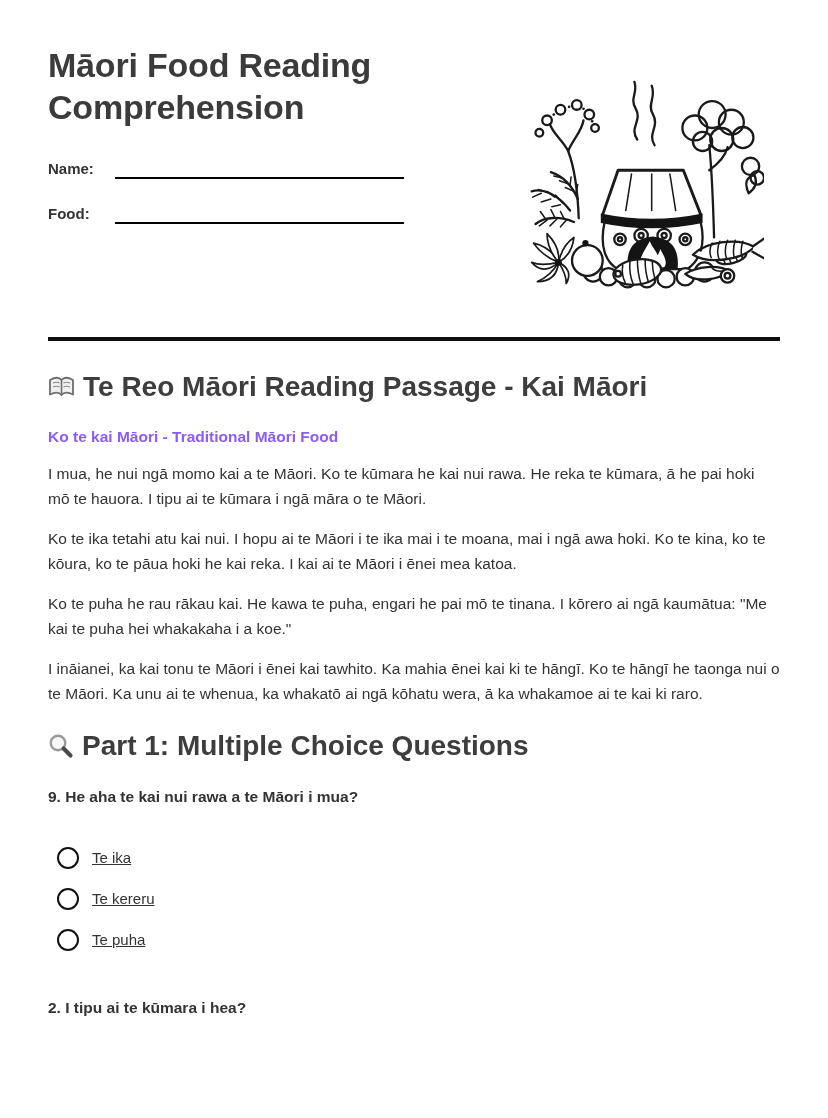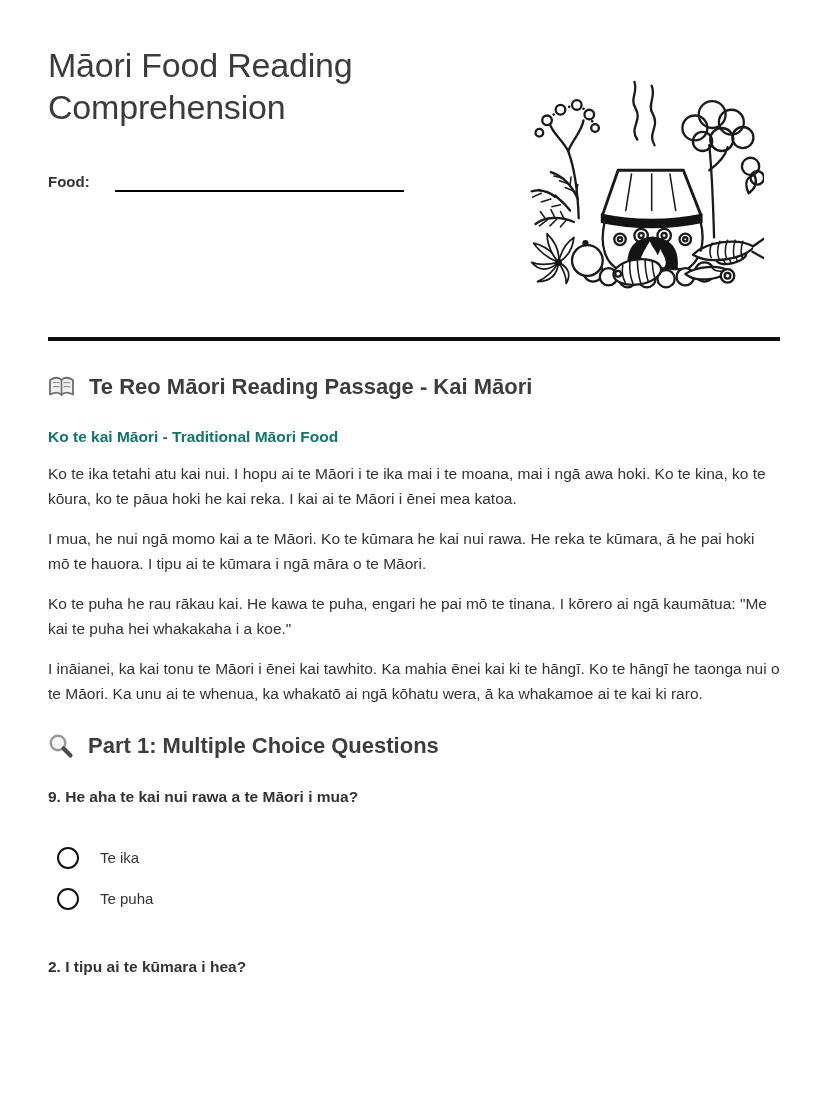--- a/index.html
+++ b/index.html
@@ -8,67 +8,71 @@
     width: 828px; height: 1118px; overflow: hidden;
     font-family: "Liberation Sans", "DejaVu Sans", sans-serif;
     color: #333333;
   }
   .page { padding: 44px 48px 0 48px; width: 828px; }
 
   
   .header-row { display: flex; justify-content: space-between; align-items: flex-start; }
   .header-left { flex: 1 1 auto; }
   h1.title {
-    font-size: 34px; font-weight: 400; color: #3b3b3b;
+    font-size: 34px; font-weight: 700; color: #3b3b3b;
     line-height: 1.24; max-width: 470px; letter-spacing: -0.2px;
-    margin-bottom: 40px;
+    margin-bottom: 27px;
   }
   .field-row { display: flex; align-items: flex-end; margin-bottom: 21px; height: 24px; }
   .field-label { font-size: 15px; font-weight: 700; color: #333; width: 67px; padding-bottom: 2px; }
   .field-line { width: 289px; border-bottom: 2.5px solid #000; height: 22px; }
 
   .illustration { width: 240px; margin-top: 34px; margin-right: 16px; flex: 0 0 auto; }
 
   
   .divider { height: 3.5px; background: #0f0f0f; margin-top: 36px; }
 
   
   h2.section-heading {
-    display: flex; align-items: center; gap: 14px;
-    font-size: 22px; font-weight: 700; color: #3d3d3d; line-height: 28px;
+    display: flex; align-items: center; gap: 8px;
+    font-size: 28px; font-weight: 700; color: #3d3d3d; line-height: 28px;
   }
   .heading-passage { margin-top: 32px; }
   .heading-part1 { margin-top: 26px; }
   .icon { display: inline-flex; align-items: center; }
 
-  .subtitle { font-size: 15.5px; font-weight: 700; color: #0f766e; margin-top: 26px; line-height: 19px; }
+  .subtitle { font-size: 15.5px; font-weight: 700; color: #8b5cf6; margin-top: 26px; line-height: 19px; }
   .para { font-size: 15.5px; color: #333; line-height: 25px; margin-top: 15px; }
 
   .question { font-size: 15.5px; font-weight: 700; color: #333; margin-top: 27px; line-height: 19px; }
   .question-last { margin-top: 46px; }
 
   .options { margin-top: 40px; }
   .option-row { display: flex; align-items: center; margin-bottom: 17px; height: 24px; padding-left: 9px; cursor: pointer; }
   .radio {
     width: 22px; height: 22px; border: 2.5px solid #111; border-radius: 50%;
     background: #fff; flex: 0 0 auto;
   }
-  .option-label { font-size: 15px; color: #333; margin-left: 21px; line-height: 22px; }
+  .option-label { font-size: 15px; color: #333; margin-left: 13px; line-height: 22px; text-decoration: underline; }
 
   svg.lineart { stroke: #1a1a1a; fill: none; stroke-width: 2.4; stroke-linecap: round; stroke-linejoin: round; }
 </style>
 </head>
 <body>
 
 <div class="page">
 
   <div class="header-row">
     <div class="header-left">
       <h1 class="title">Māori Food Reading Comprehension</h1>
 
+      <div class="field-row">
+        <span class="field-label">Name:</span>
+        <span class="field-line"></span>
+      </div>
 
       <div class="field-row">
         <span class="field-label">Food:</span>
         <span class="field-line"></span>
       </div>
     </div>
 
     <div class="illustration">
       <svg class="lineart" viewBox="0 0 250 228" width="240" height="219">
 
@@ -179,22 +183,22 @@
         <path d="M2 5 C7.5 1.8 11.5 2.5 13.5 5 C15.5 2.5 19.5 1.8 25 5 V19.5 C19.5 16.8 15.5 17.5 13.5 20 C11.5 17.5 7.5 16.8 2 19.5 Z" fill="#f0f0f0" stroke="#6e6e6e" stroke-width="1.8" stroke-linejoin="round"></path>
         <path d="M13.5 5 V20" stroke="#6e6e6e" stroke-width="1.6"></path>
         <path d="M5 8 C8 6.8 10 7 11.5 8 M5 12 C8 10.8 10 11 11.5 12 M15.5 8 C17 7 19 6.8 22 8 M15.5 12 C17 11 19 10.8 22 12" fill="none" stroke="#8a8a8a" stroke-width="1.1"></path>
       </svg>
     </span>
     <span>Te Reo Māori Reading Passage - Kai Māori</span>
   </h2>
 
   <p class="subtitle">Ko te kai Māori - Traditional Māori Food</p>
 
+  <p class="para">I mua, he nui ngā momo kai a te Māori. Ko te kūmara he kai nui rawa. He reka te kūmara, ā he pai hoki mō te hauora. I tipu ai te kūmara i ngā māra o te Māori.</p>
   <p class="para">Ko te ika tetahi atu kai nui. I hopu ai te Māori i te ika mai i te moana, mai i ngā awa hoki. Ko te kina, ko te kōura, ko te pāua hoki he kai reka. I kai ai te Māori i ēnei mea katoa.</p>
-  <p class="para">I mua, he nui ngā momo kai a te Māori. Ko te kūmara he kai nui rawa. He reka te kūmara, ā he pai hoki mō te hauora. I tipu ai te kūmara i ngā māra o te Māori.</p>
   <p class="para">Ko te puha he rau rākau kai. He kawa te puha, engari he pai mō te tinana. I kōrero ai ngā kaumātua: "Me kai te puha hei whakakaha i a koe."</p>
   <p class="para">I ināianei, ka kai tonu te Māori i ēnei kai tawhito. Ka mahia ēnei kai ki te hāngī. Ko te hāngī he taonga nui o te Māori. Ka unu ai te whenua, ka whakatō ai ngā kōhatu wera, ā ka whakamoe ai te kai ki raro.</p>
 
   <h2 class="section-heading heading-part1">
     <span class="icon">
       <svg width="26" height="26" viewBox="0 0 26 26">
         <circle cx="10" cy="10" r="7.3" fill="rgba(242,242,242,0.6)" stroke="#9a9a9a" stroke-width="2.4"></circle>
         <path d="M15.6 15.6 L22.5 22.5" stroke="#4a4a4a" stroke-width="4.2" stroke-linecap="round"></path>
       </svg>
     </span>
@@ -203,19 +207,23 @@
 
   <p class="question">9. He aha te kai nui rawa a te Māori i mua?</p>
 
   <div class="options">
     <div class="option-row">
       <span class="radio"></span>
       <span class="option-label">Te ika</span>
     </div>
     <div class="option-row">
       <span class="radio"></span>
+      <span class="option-label">Te kereru</span>
+    </div>
+    <div class="option-row">
+      <span class="radio"></span>
       <span class="option-label">Te puha</span>
     </div>
   </div>
 
   <p class="question question-last">2. I tipu ai te kūmara i hea?</p>
 
 </div>
 
 </body></html>

